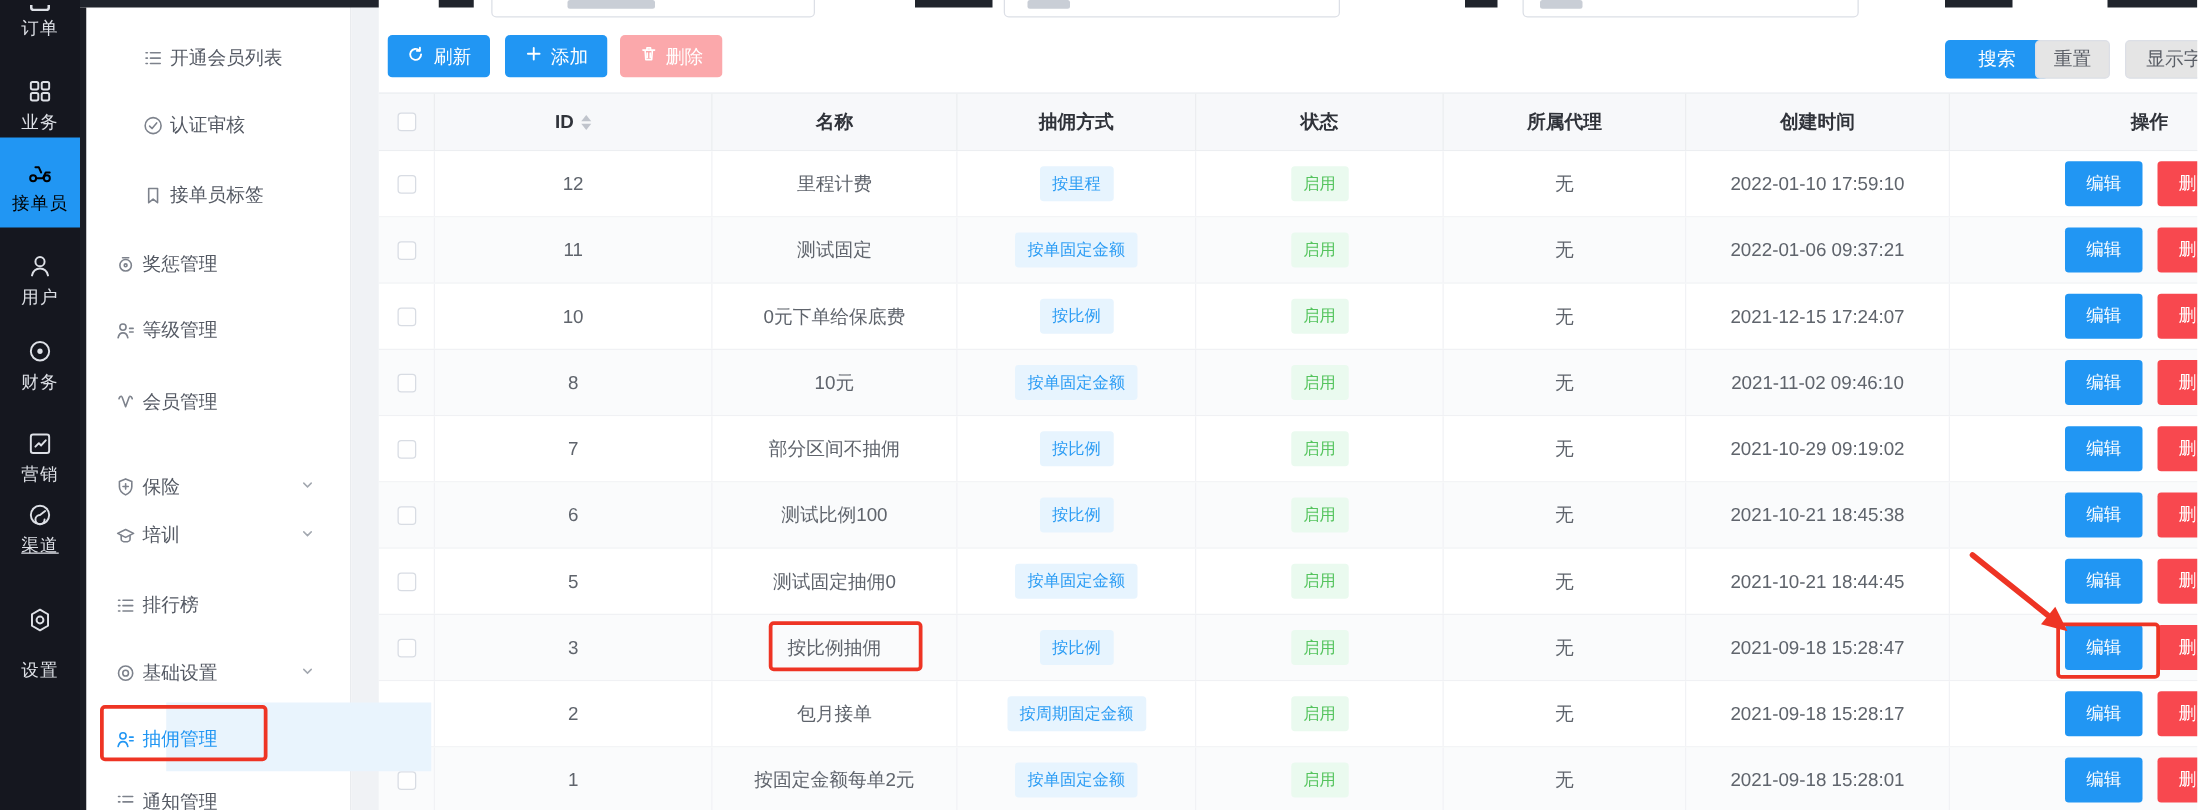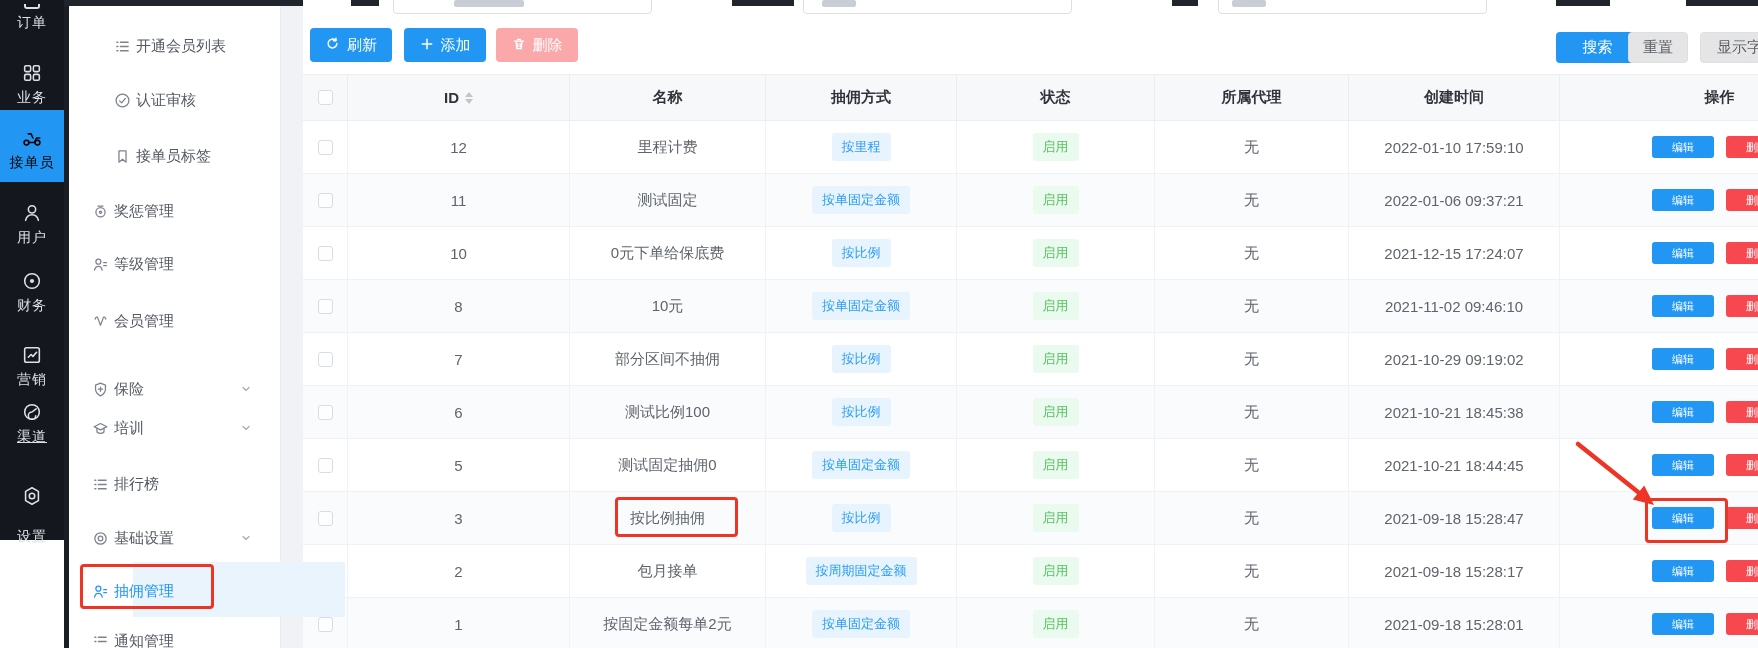--- a/index.html
+++ b/index.html
@@ -2,21 +2,21 @@
 <html><head>
 <meta charset="utf-8">
 <style>
   * { margin:0; padding:0; box-sizing:border-box; }
   html,body { width:1758px; height:648px; overflow:hidden; background:#fff;
     font-family:"Liberation Sans","DejaVu Sans",sans-serif; }
   .abs { position:absolute; }
   #stage { position:relative; width:1758px; height:648px; overflow:hidden; background:#fff; }
 
   
-  #rail { left:0; top:0; width:64px; height:540px; background:#15171f; z-index:5; }
+  #rail { left:0; top:0; width:64px; height:648px; background:#15171f; z-index:5; }
   .rail-item { position:absolute; left:0; width:64px; display:flex; flex-direction:column;
     align-items:center; gap:5px; color:#dde0e6; cursor:pointer; padding-top:6px; }
   .rail-item .lbl { font-size:14px; letter-spacing:1px; }
   .rail-item.active { background:#2196f3; color:#000000; }
   .rail-item svg { display:block; }
   .rail-frag { width:16px; height:5px; border:2px solid #dde0e6; border-top:none;
     border-radius:0 0 3px 3px; }
 
   
   #menu { left:64px; top:0; width:217px; height:648px; background:#fff; z-index:4;
@@ -58,21 +58,21 @@
   .c-check{width:45px;} .c-id{width:222px;} .c-name{width:196px;} .c-method{width:191px;}
   .c-status{width:198px;} .c-agent{width:194px;} .c-created{width:211px;} .c-actions{width:320px;}
   #thead { height:47px; background:#f7f8fa; border-top:1px solid #eceef1; border-bottom:1px solid #eceef1; }
   #thead .cell { font-weight:bold; color:#30333a; border-right:1px solid #ecedf0; }
   .data-row { height:53px; background:#fff; border-bottom:1px solid #f0f1f4; }
   .data-row.striped { background:#fafbfc; }
   .checkbox { width:15px; height:15px; border:1px solid #d8dce3; border-radius:3px; background:#fefefe; cursor:pointer; }
   .tag { font-size:13px; padding:5px 10px; border-radius:3px; white-space:nowrap; }
   .tag-blue { background:#e7f4fe; color:#2b9cf4; }
   .tag-green { background:#eafaef; color:#55c45e; }
-  .act-btn { width:62px; height:22px; border-radius:3px; color:#fff; font-size:11px;
+  .act-btn { width:62px; height:36px; border-radius:3px; color:#fff; font-size:14px;
     display:flex; align-items:center; justify-content:center; cursor:pointer; }
   .act-edit { background:#2196f3; }
   .act-del { background:#f8484f; margin-left:12px; }
   .sorter { display:inline-flex; flex-direction:column; gap:2px; margin-left:6px; }
   .sorter i { width:0; height:0; border-left:4px solid transparent; border-right:4px solid transparent; }
   .sorter .up { border-bottom:5px solid #c0c4cc; }
   .sorter .dn { border-top:5px solid #c0c4cc; }
 
   
   .anno-box { position:absolute; border:3px solid #ee3424; border-radius:4px; z-index:20; pointer-events:none; }

